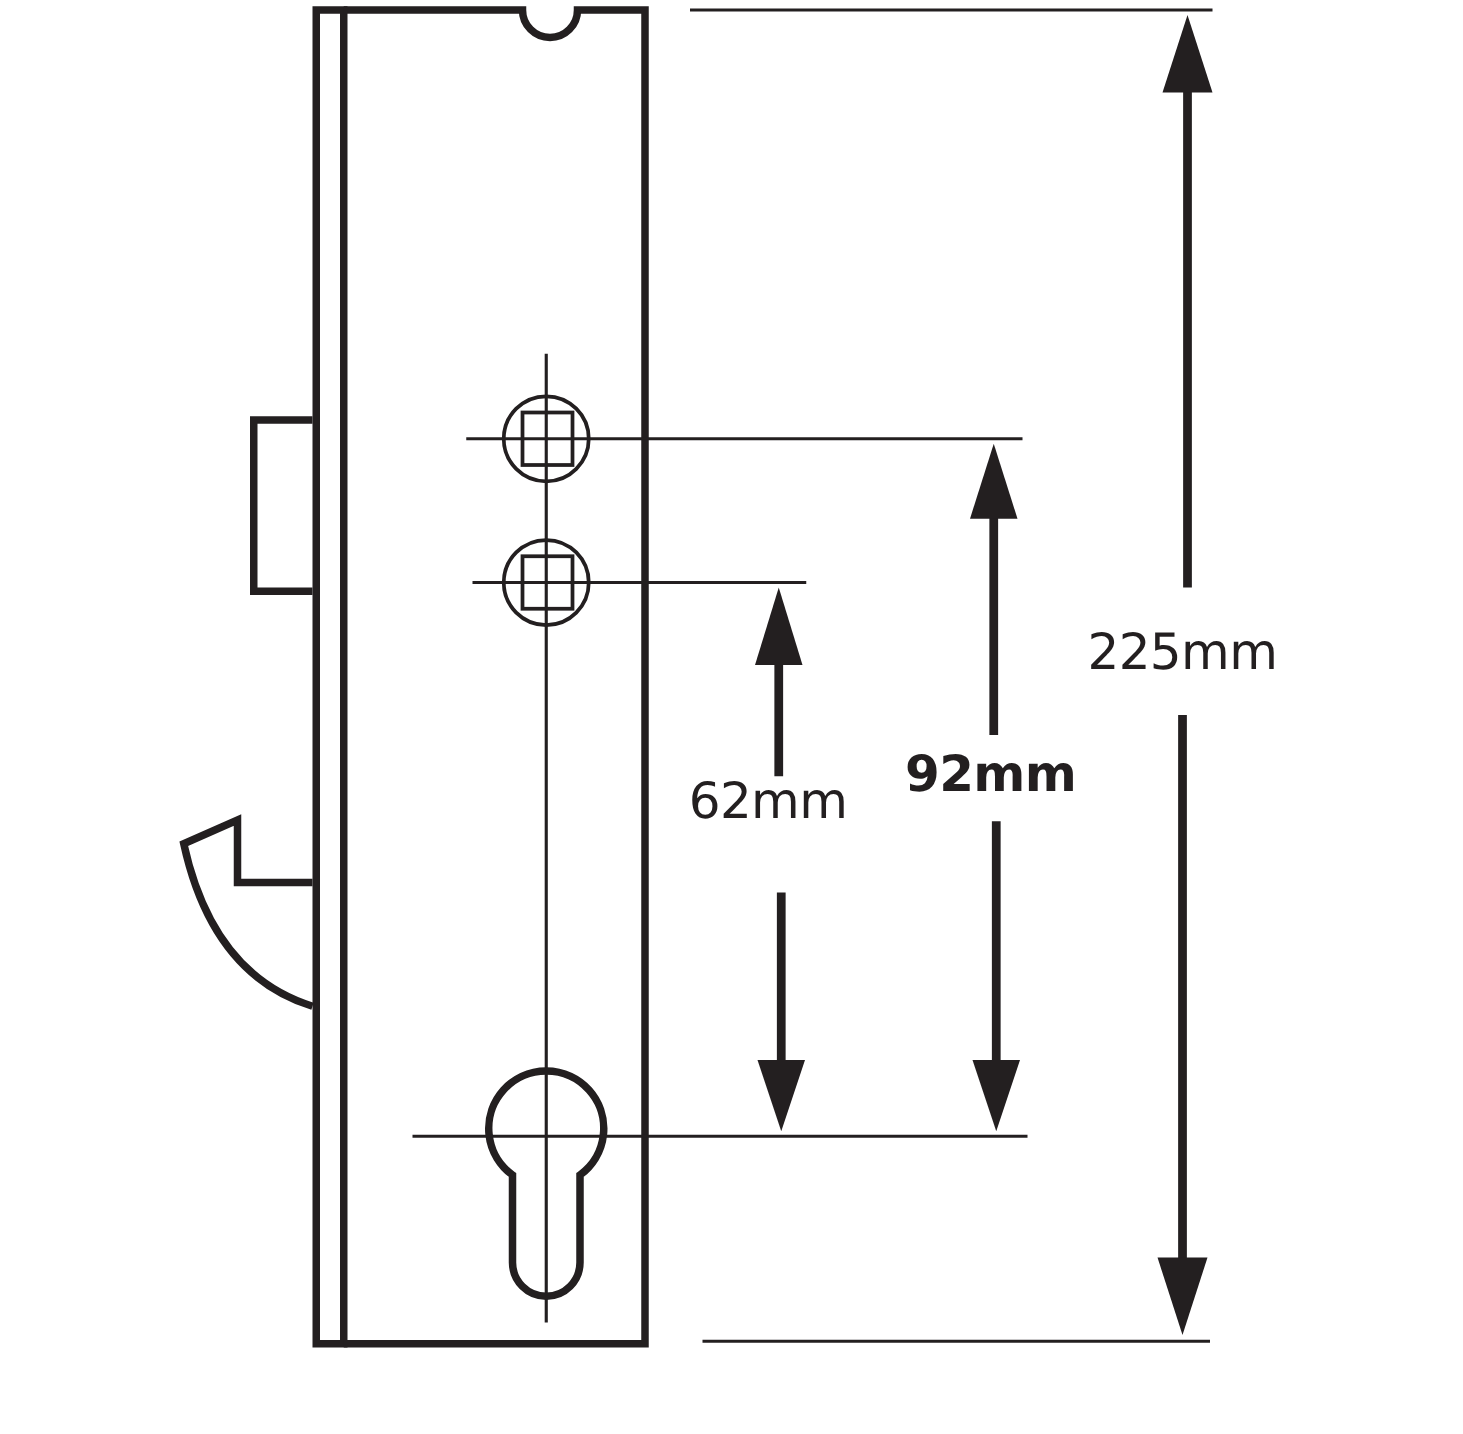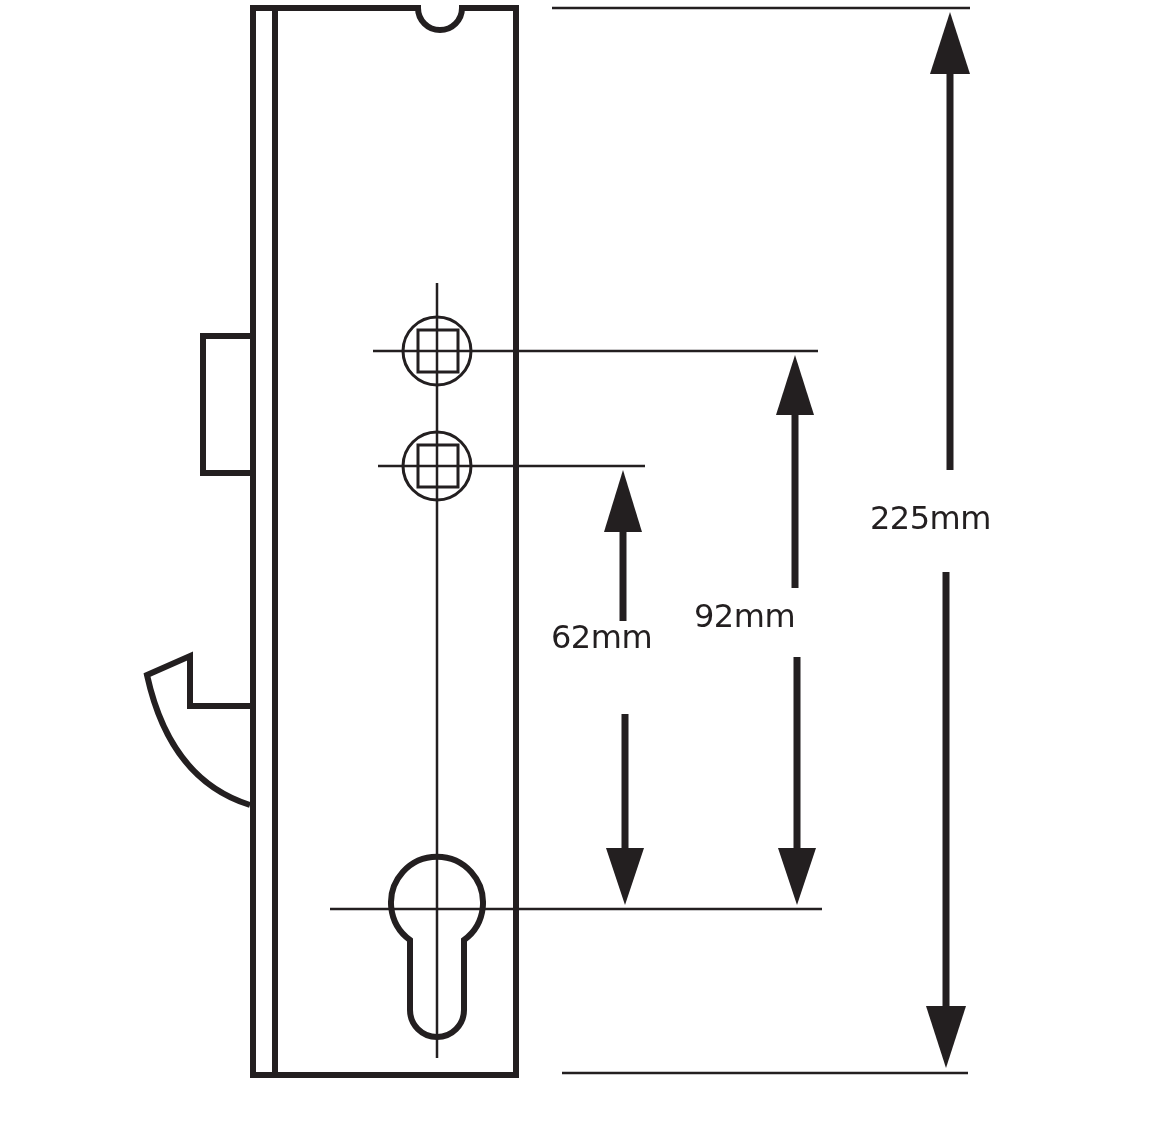--- a/index.html
+++ b/index.html
@@ -1,18 +1,18 @@
 <!DOCTYPE html>
 <html><head>
   <meta charset="utf-8">
   <style>
     html, body { margin: 0; padding: 0; background: #ffffff; }
     body { width: 1170px; height: 1147px; position: relative; overflow: hidden; }
     svg { position: absolute; left: 0; top: 0; }
-    .lbl { position: absolute; font-family: "DejaVu Sans", "Liberation Sans", sans-serif; font-size: 32px; color: #231f20; letter-spacing: -0.5px; background: #ffffff; line-height: 1; padding: 0 2px; }
+    .lbl { position: absolute; font-family: "DejaVu Sans", "Liberation Sans", sans-serif; font-size: 40px; color: #231f20; letter-spacing: -0.5px; background: #ffffff; line-height: 1; padding: 0 2px; }
   </style>
 </head>
 <body>
 
 <svg width="1170" height="1147" viewBox="0 0 1170 1147" xmlns="http://www.w3.org/2000/svg">
   <g fill="none" stroke="#231f20" stroke-linejoin="miter">
 
     <rect x="253" y="8" width="22" height="1067" stroke-width="6"></rect>
 
     <path stroke-width="6" d="M275 8 L418 8 A22 22 0 0 0 462 8 L516 8 L516 1075 L275 1075"></path>
@@ -61,14 +61,14 @@
     <polygon points="950,12 930,74 970,74"></polygon>
     <polygon points="946,1068 926,1006 966,1006"></polygon>
     <polygon points="795,355 776,415 814,415"></polygon>
     <polygon points="797,905 778,848 816,848"></polygon>
     <polygon points="623,470 604,532 642,532"></polygon>
     <polygon points="625,905 606,848 644,848"></polygon>
   </g>
 </svg>
 
 <div class="lbl" style="left:868px; top:502px;">225mm</div>
-<div class="lbl" style="left:692px; top:600px;">92mm</div>
+<div class="lbl" style="left:722px; top:600px;font-weight:bold;">92mm</div>
 <div class="lbl" style="left:549px; top:621px;">62mm</div>
 
 </body></html>

